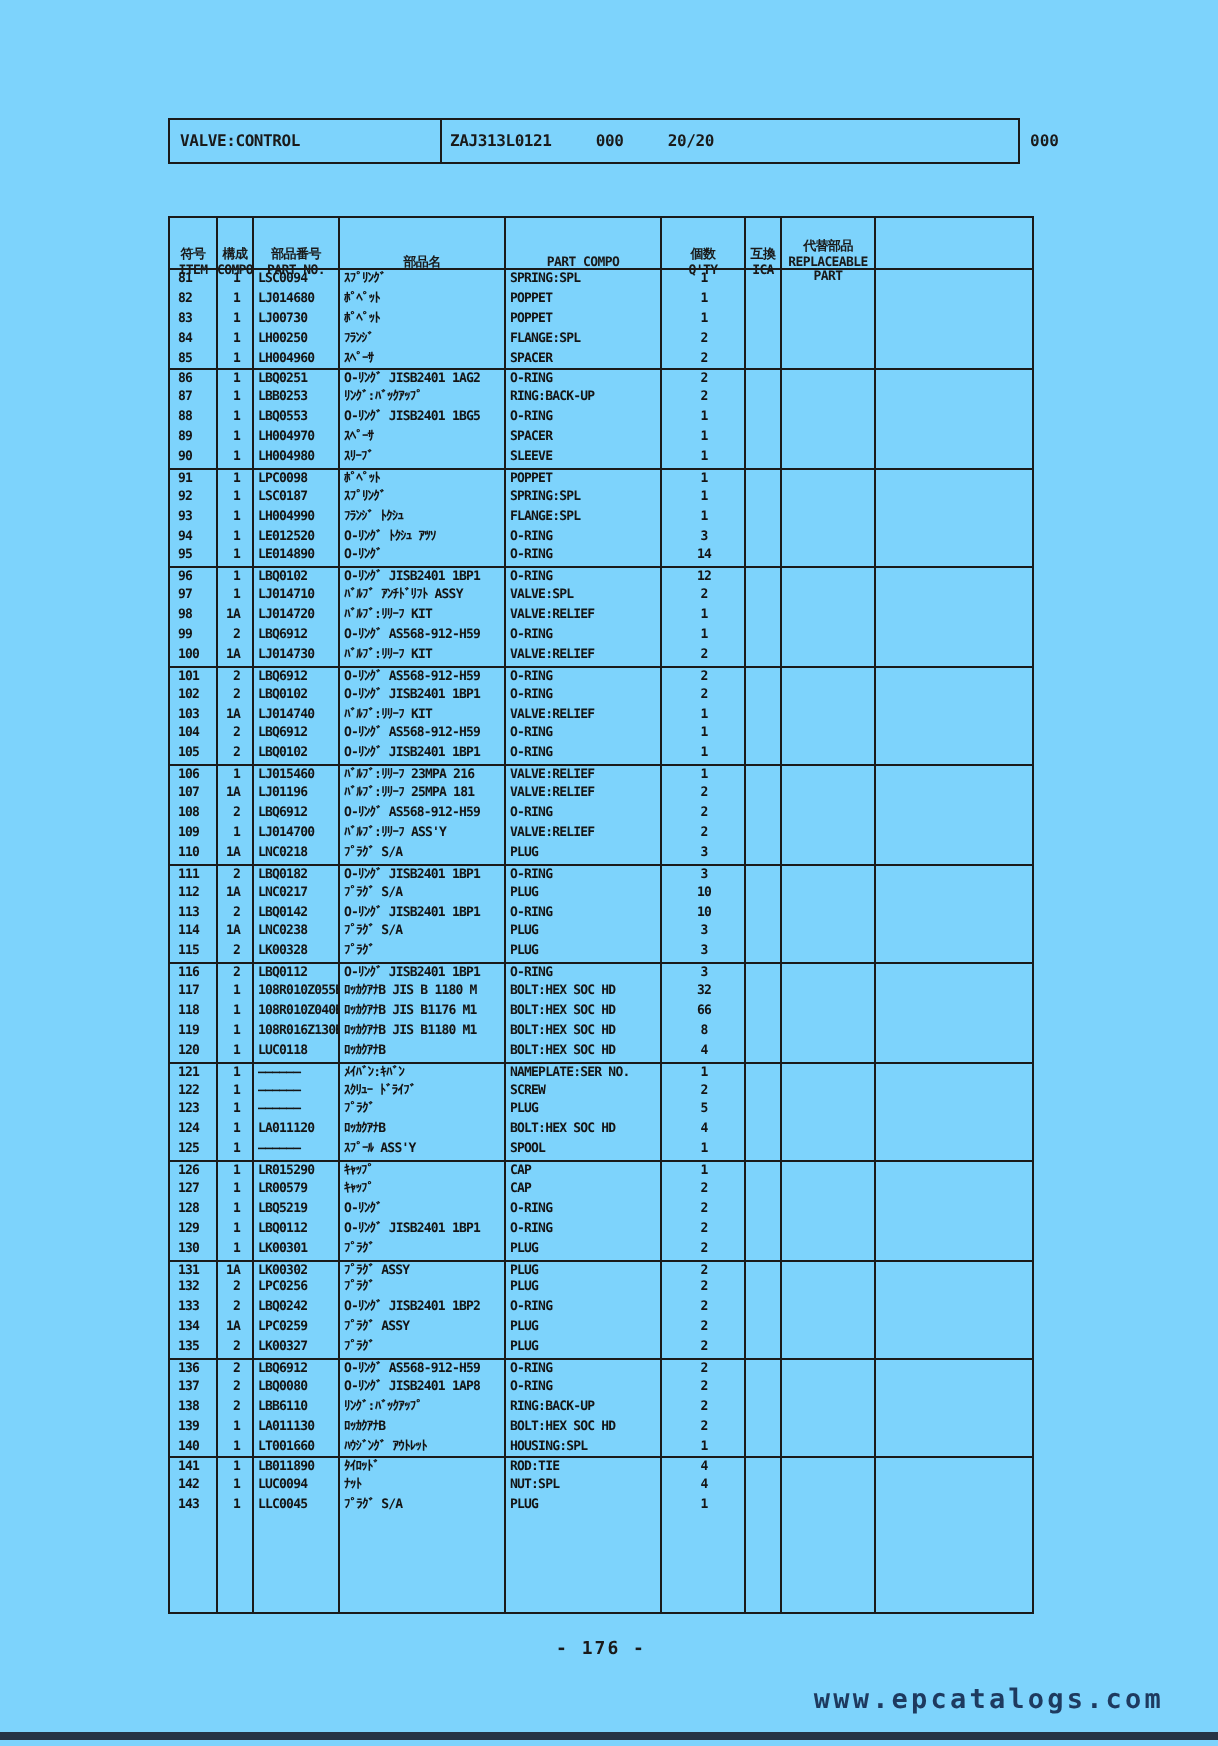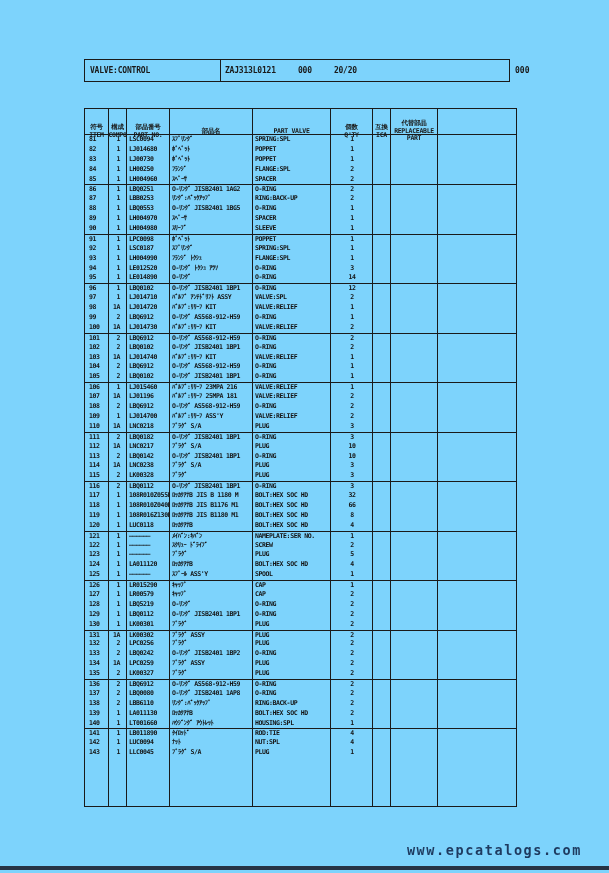--- a/index.html
+++ b/index.html
@@ -72,21 +72,21 @@
         <span>COMPO</span>
       </div>
       <div class="th">
         <span>部品番号</span>
         <span>PART NO.</span>
       </div>
       <div class="th">
         <span>部品名</span>
       </div>
       <div class="th">
-        <span>PART VALVE</span>
+        <span>PART COMPO</span>
       </div>
       <div class="th">
         <span>個数</span>
         <span>Q'TY</span>
       </div>
       <div class="th">
         <span>互換</span>
         <span>ICA</span>
       </div>
       <div class="th">
@@ -802,16 +802,17 @@
       <div></div>
       <div></div>
       <div></div>
       <div></div>
       <div></div>
       <div></div>
       <div></div>
     </div>
   </div>
 
+  <div class="page-number">- 176 -</div>
   <a href="#" class="watermark" style="color: rgb(30, 58, 95);">www.epcatalogs.com</a>
   <div class="bottom-bar" style="background: rgb(38, 52, 69);"></div>
 
 </div>
 
 </body></html>

